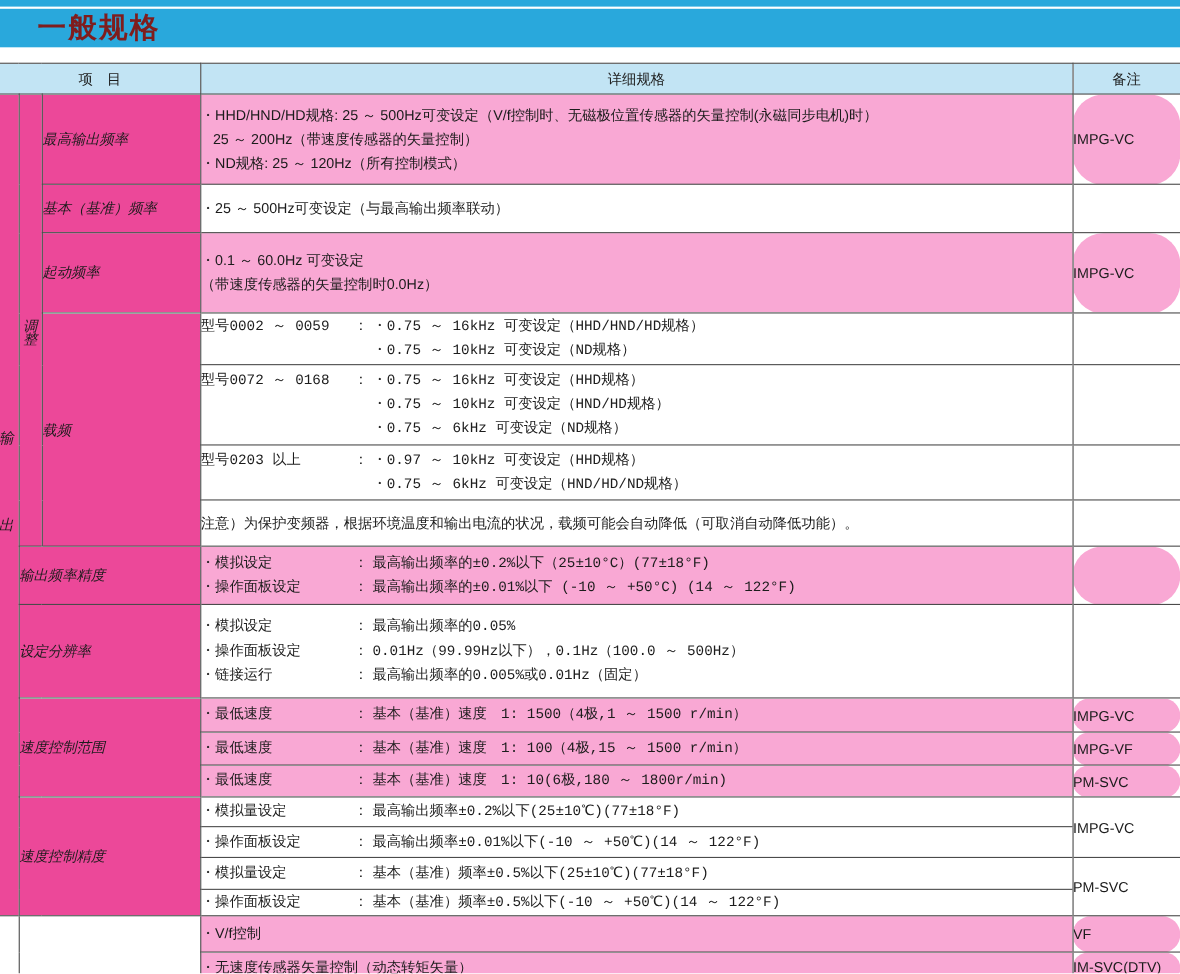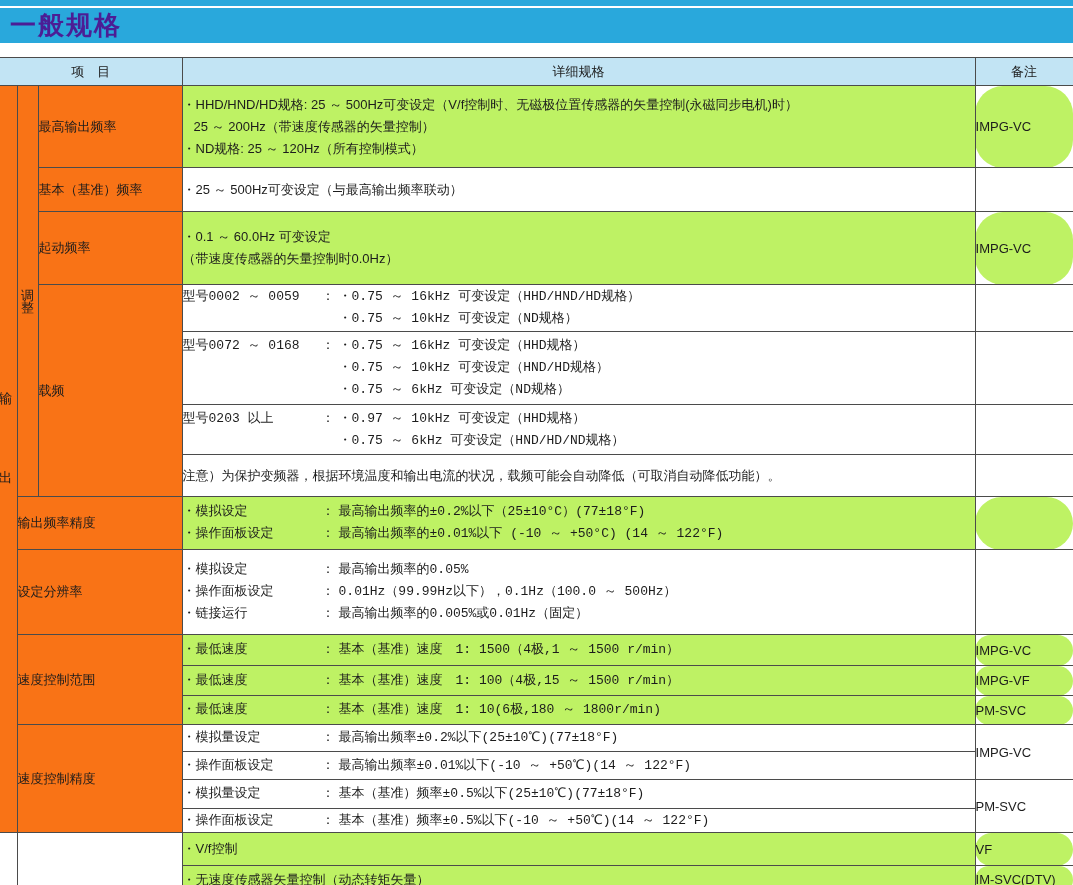--- a/index.html
+++ b/index.html
@@ -5,35 +5,35 @@
   :root{
     --bd:#4b4b4b;
     --dash:#8f8f8f;
   }
   html,body{margin:0;padding:0;background:#fff;}
   body{font-family:"Liberation Sans","DejaVu Sans",sans-serif;color:#1c1c1c;}
   .page{position:relative;width:1073px;height:885px;overflow:hidden;background:#fff;}
 
   .topstrip{height:6px;background:#29a8dc;}
   .titlebar{height:35px;margin-top:2px;background:#29a8dc;display:flex;align-items:center;padding-left:10px;}
-  .titlebar .t{color:#4c1d95;font-size:26px;font-weight:bold;letter-spacing:2px;}
+  .titlebar .t{color:#7f1d1d;font-size:26px;font-weight:bold;letter-spacing:2px;margin-left:24px;}
 
   table.spec{border-collapse:collapse;table-layout:fixed;width:1073px;margin-top:14px;}
   table.spec td, table.spec th{
     border-right:1px solid var(--bd);
     border-top:1px solid var(--bd);
     padding:0;margin:0;font-size:13px;font-weight:normal;
     overflow:hidden;
   }
   th{background:#c2e4f4;text-align:center;vertical-align:middle;border-bottom:1px solid var(--bd);font-size:13.5px;}
   .dt{border-top:1px dashed var(--dash);}
   .bb-dash{border-bottom:1px dashed var(--dash);}
 
-  .pink{background:#f97316;}
-  .gray{background:#bef264;}
+  .pink{background:#ec4899;font-style:italic;}
+  .gray{background:#f9a8d4;}
   .white{background:#ffffff;}
 
   td.item{vertical-align:middle;padding-left:7px;}
   td.item2{vertical-align:middle;padding-left:8px;}
   td.sect{vertical-align:middle;text-align:center;}
   td.remark{vertical-align:middle;padding-left:9px;font-size:13px;border-radius:28px;}
   td.detail{vertical-align:middle;padding:4px 4px 4px 7px;line-height:22px;}
 
   .vtext{writing-mode:vertical-rl;text-orientation:upright;letter-spacing:12px;margin:0 auto;line-height:1;}
   .clip-left{position:relative;left:-3px;letter-spacing:78px;font-size:13.5px;}

